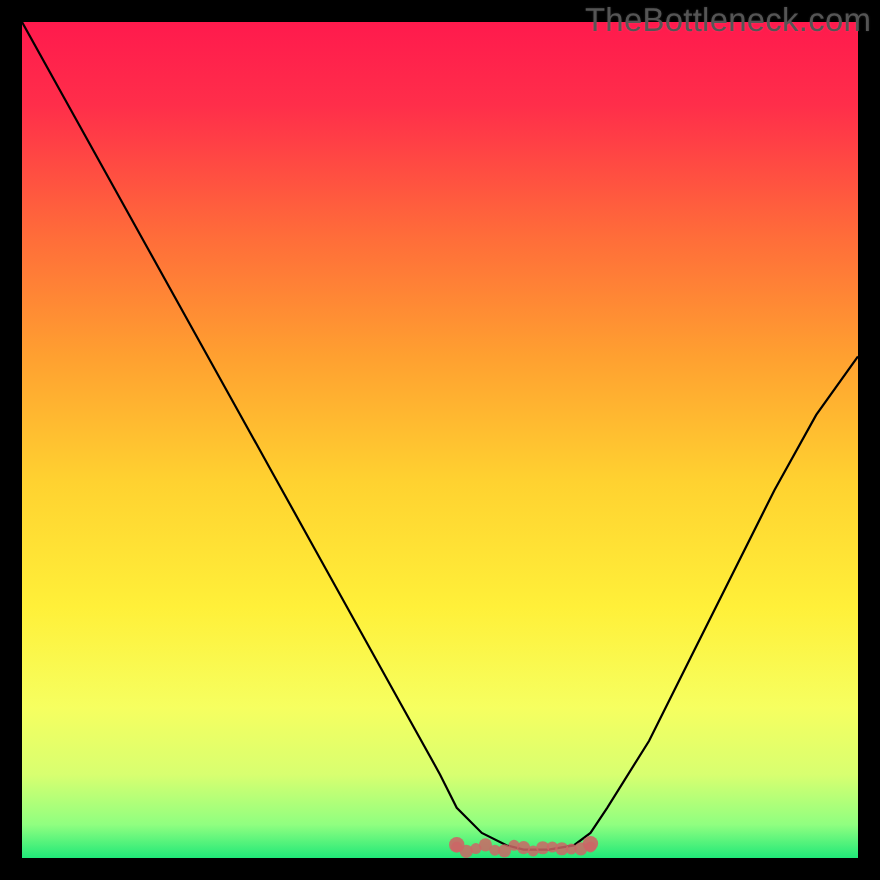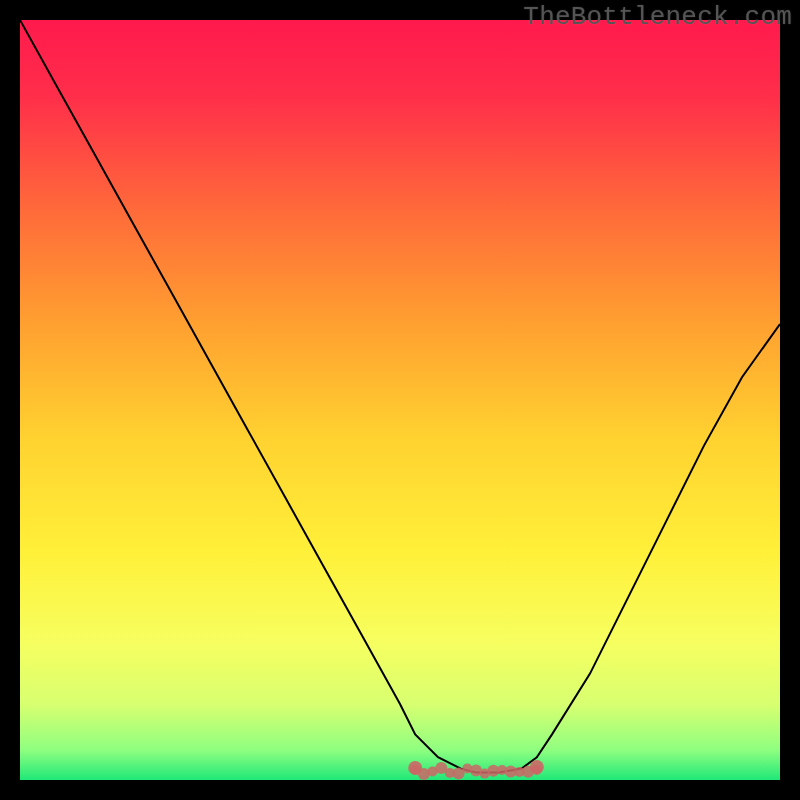--- a/index.html
+++ b/index.html
@@ -14,22 +14,22 @@
     position: absolute;
     left: 20px;
     top: 20px;
     width: 760px;
     height: 760px;
   }
   .watermark {
     position: absolute;
     top: 2px;
     right: 8px;
-    font-family: Liberation Mono, monospace;
-    font-size: 26px;
+    font-family: Liberation Sans, sans-serif;
+    font-size: 30px;
     font-weight: 500;
     color: #555;
     letter-spacing: 0.2px;
     text-shadow: 0 0 2px rgba(255,255,255,0.15);
     z-index: 10;
   }
   svg { display: block; }
 </style>
 </head>
 <body>

